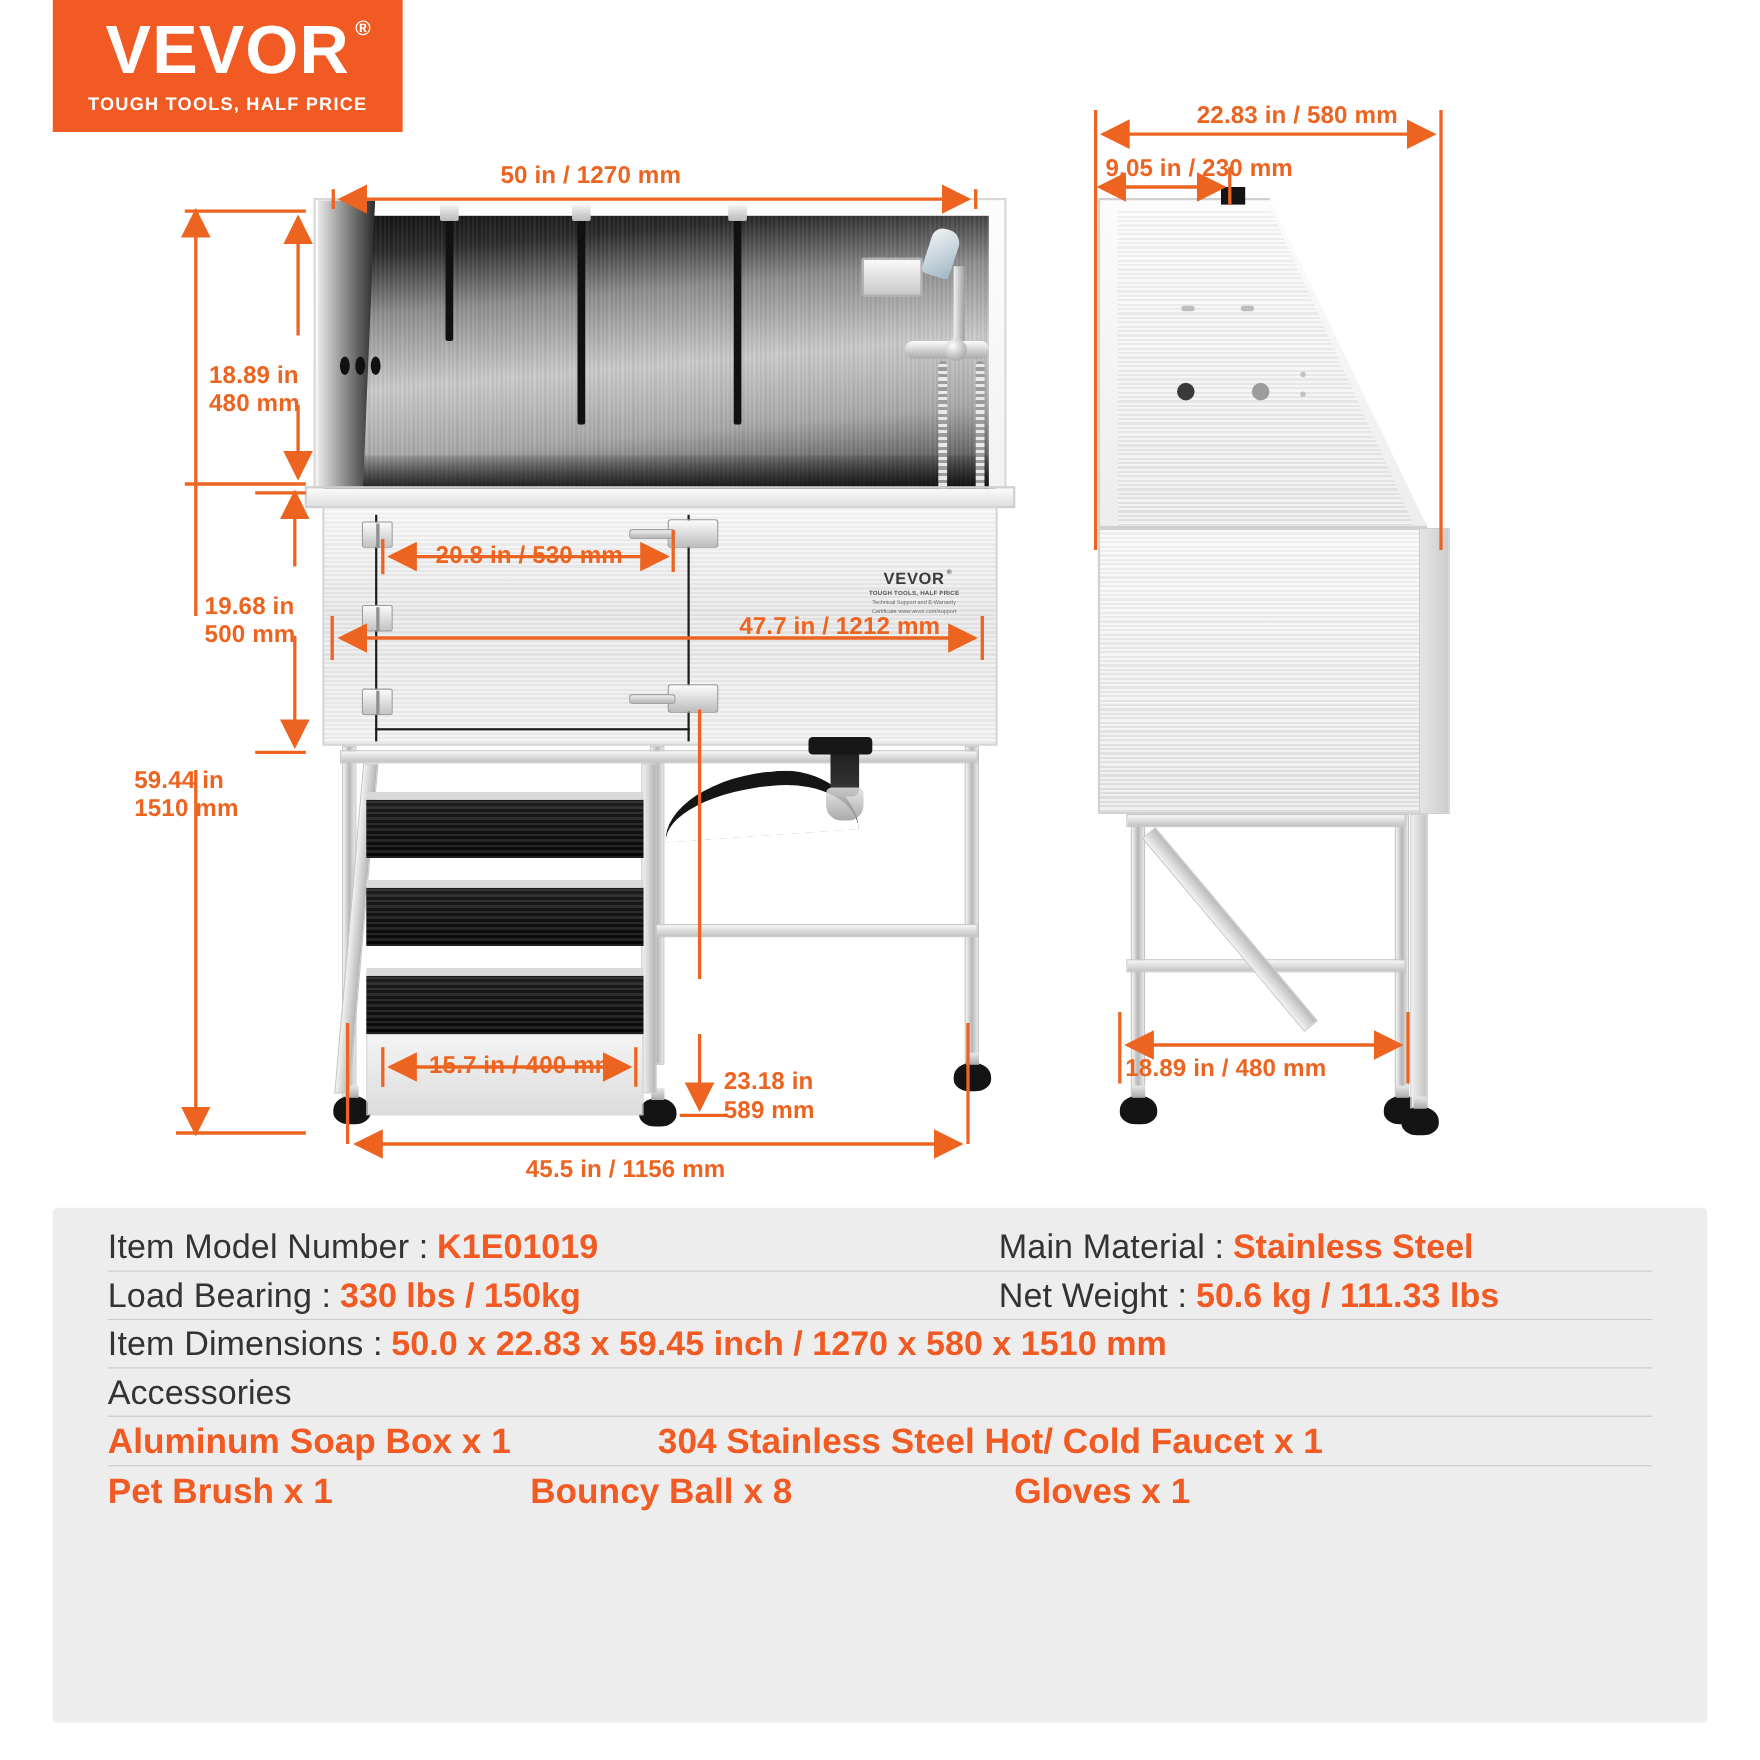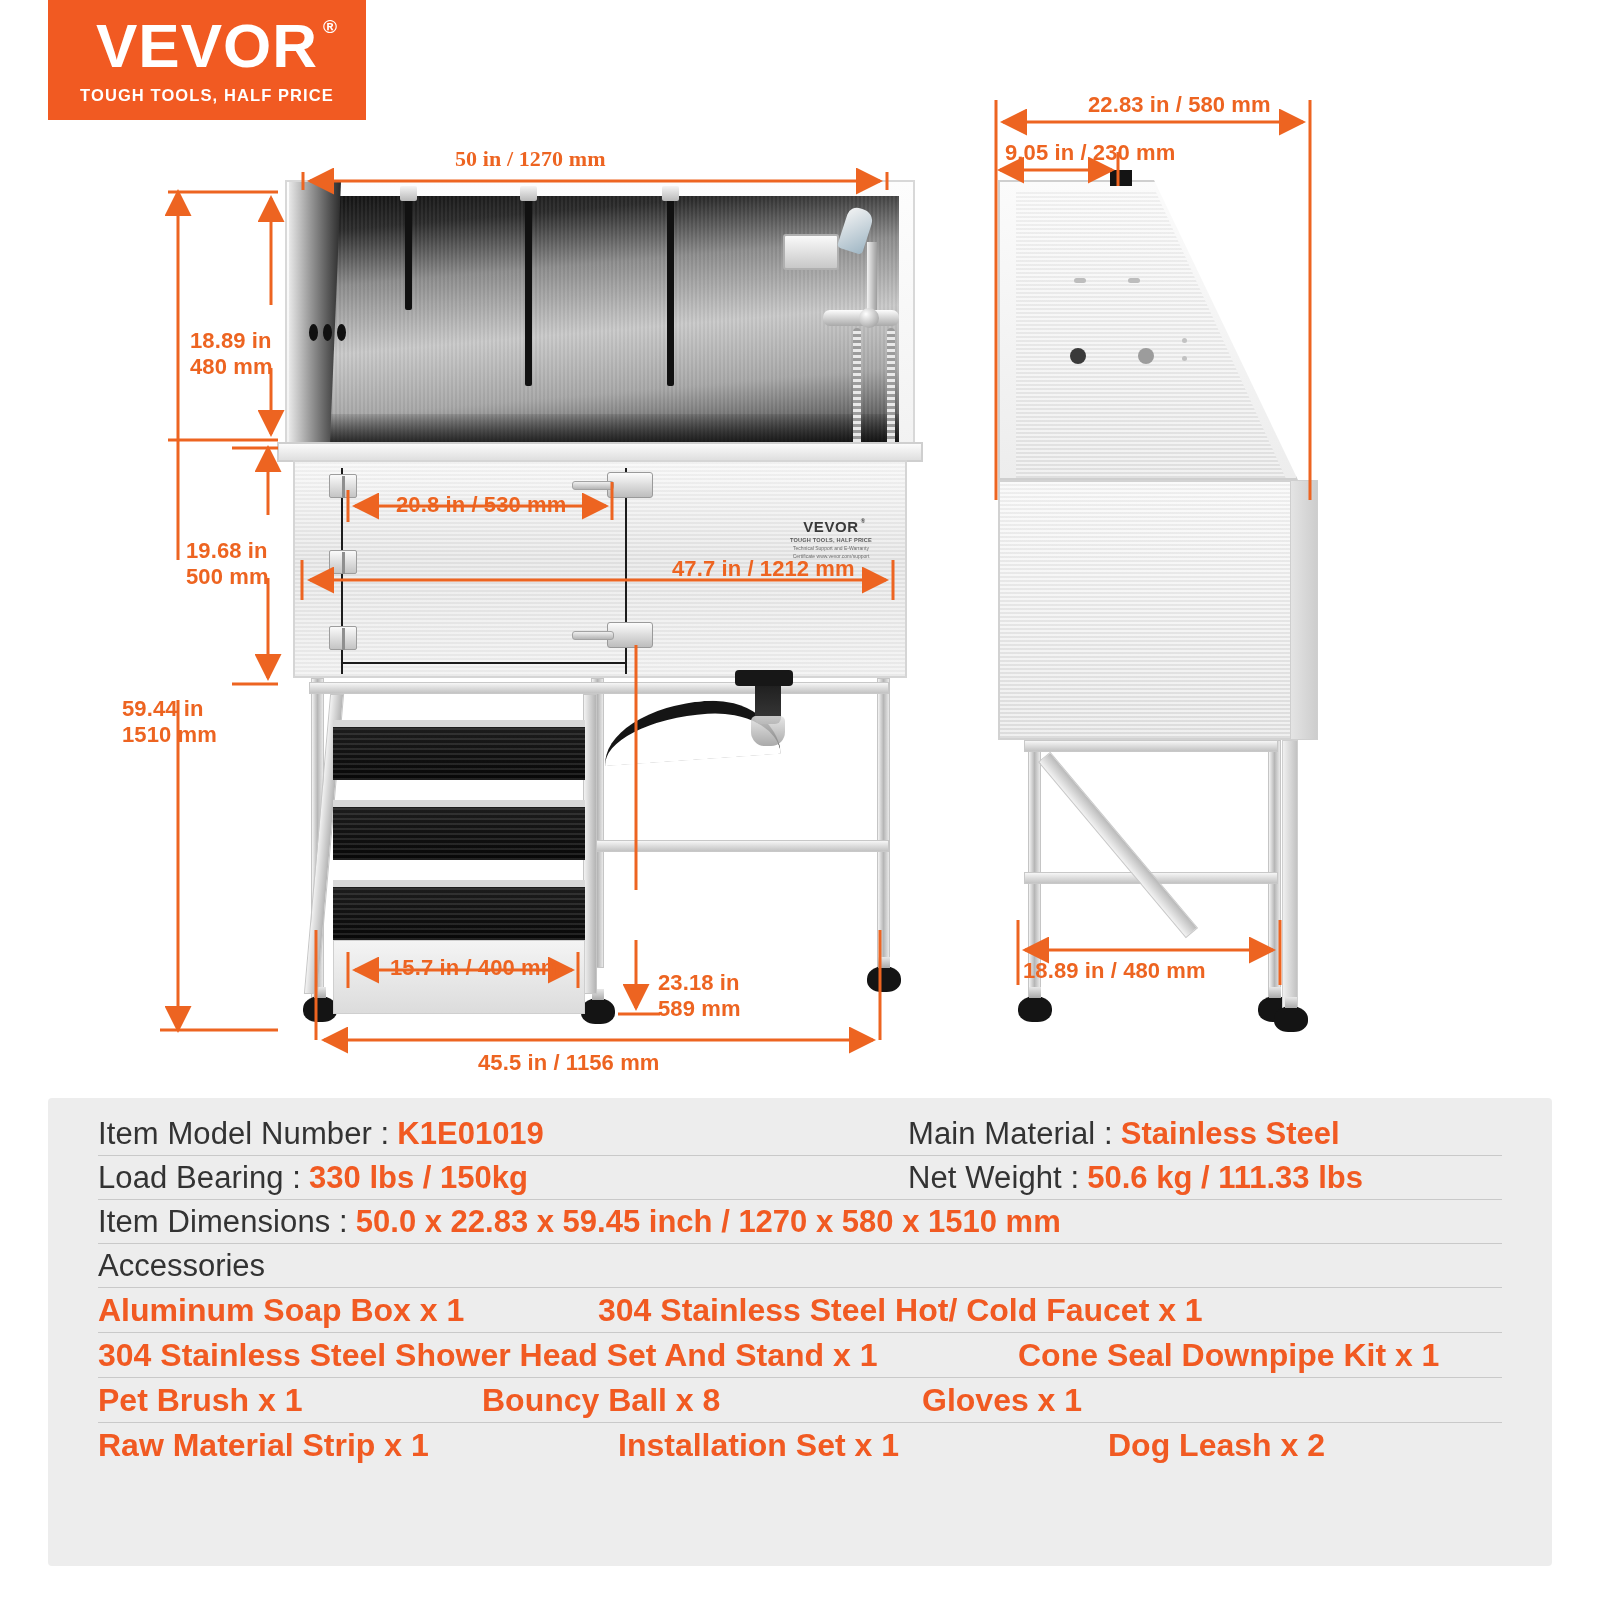--- a/index.html
+++ b/index.html
@@ -28,21 +28,21 @@
 
   
   .diagram { position:absolute; left:0; top:0; width:1600px; height:1090px; }
   svg.dim { position:absolute; left:0; top:0; width:1600px; height:1090px; overflow:visible; }
 
   .dimlabel {
     position:absolute; color:#ED6421; font-weight:700; font-size:22px;
     line-height:1.16; white-space:nowrap; letter-spacing:.1px;
   }
   .dimlabel.two { line-height:1.2; white-space:normal; text-align:left;margin-top:20px; }
-  .dimlabel.ctr { text-align:left;font-family:Liberation Serif, serif; }
+  .dimlabel.ctr { text-align:left; }
 
   
   .front { position:absolute; left:285px; top:180px; width:630px; height:890px; }
 
   .tub-back {
     position:absolute; left:0; top:0; width:630px; height:272px;
     background:
       linear-gradient(180deg,#fdfdfd 0%,#f2f2f2 100%);
     border:2px solid #d8d8d8;
   }
@@ -480,31 +480,22 @@
 
     <div class="srow">
       <span class="acc-head">Accessories</span>
     </div>
 
     <div class="srow">
       <span class="acc" style="width:500px;">Aluminum Soap Box x 1</span>
       <span class="acc">304 Stainless Steel Hot/ Cold Faucet x 1</span>
     </div>
 
-    <div class="srow">
-      <span class="acc" style="width:920px;">304 Stainless Steel Shower Head Set And Stand  x 1</span>
-      <span class="acc">Cone Seal Downpipe Kit x 1</span>
-    </div>
 
     <div class="srow">
       <span class="acc" style="width:384px;">Pet Brush x 1</span>
       <span class="acc" style="width:440px;">Bouncy Ball x 8</span>
       <span class="acc">Gloves x 1</span>
     </div>
 
-    <div class="srow">
-      <span class="acc" style="width:520px;">Raw Material Strip x 1</span>
-      <span class="acc" style="width:490px;">Installation Set x 1</span>
-      <span class="acc">Dog Leash x 2</span>
-    </div>
 
   </div>
 </div>
 
 </body></html>

